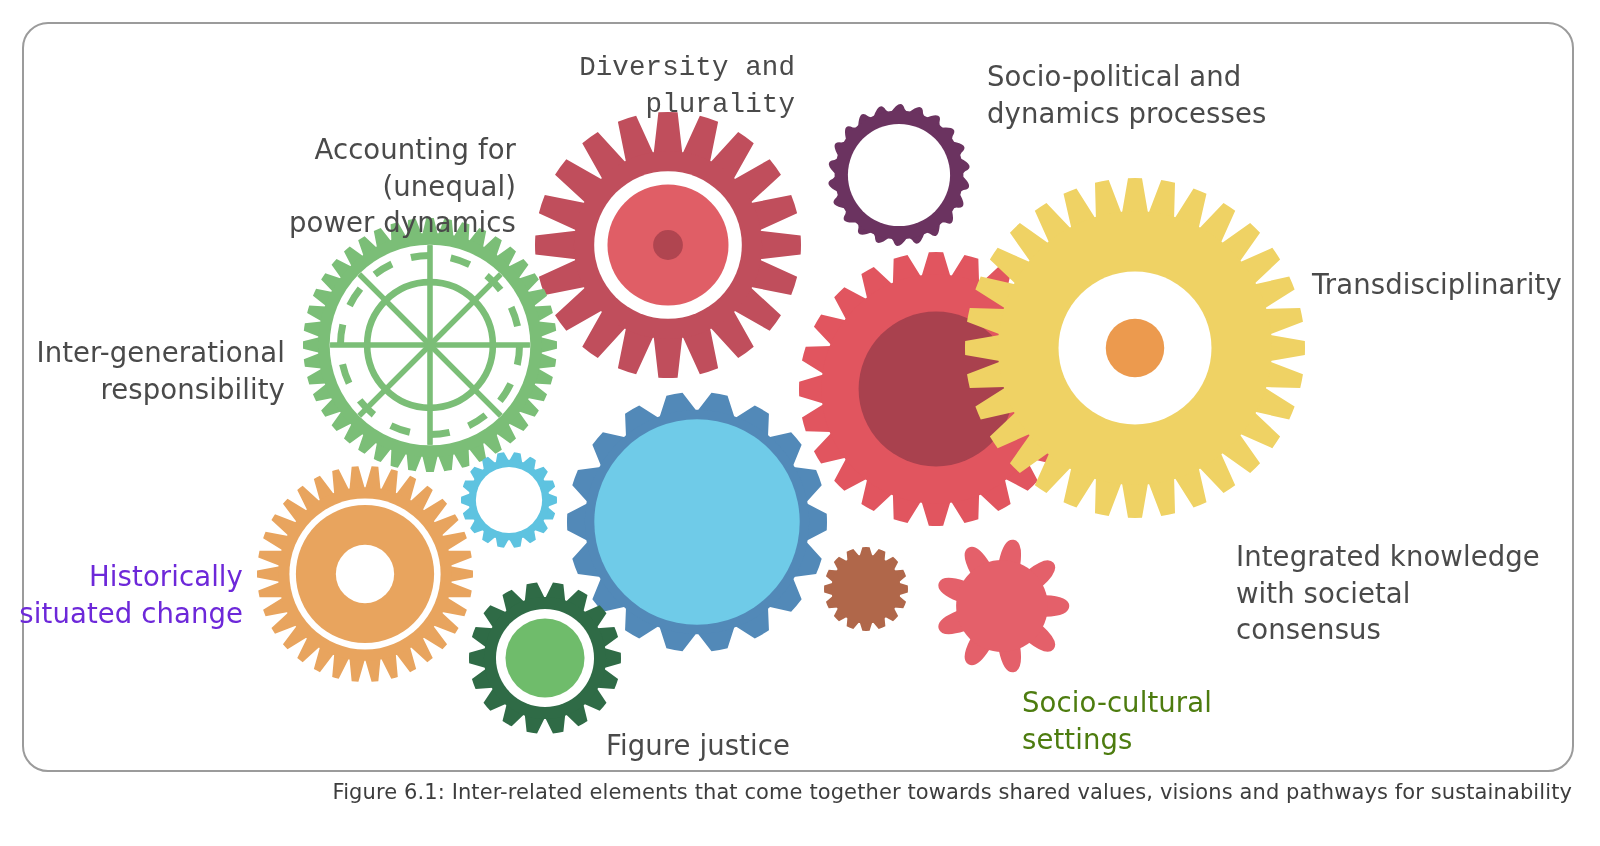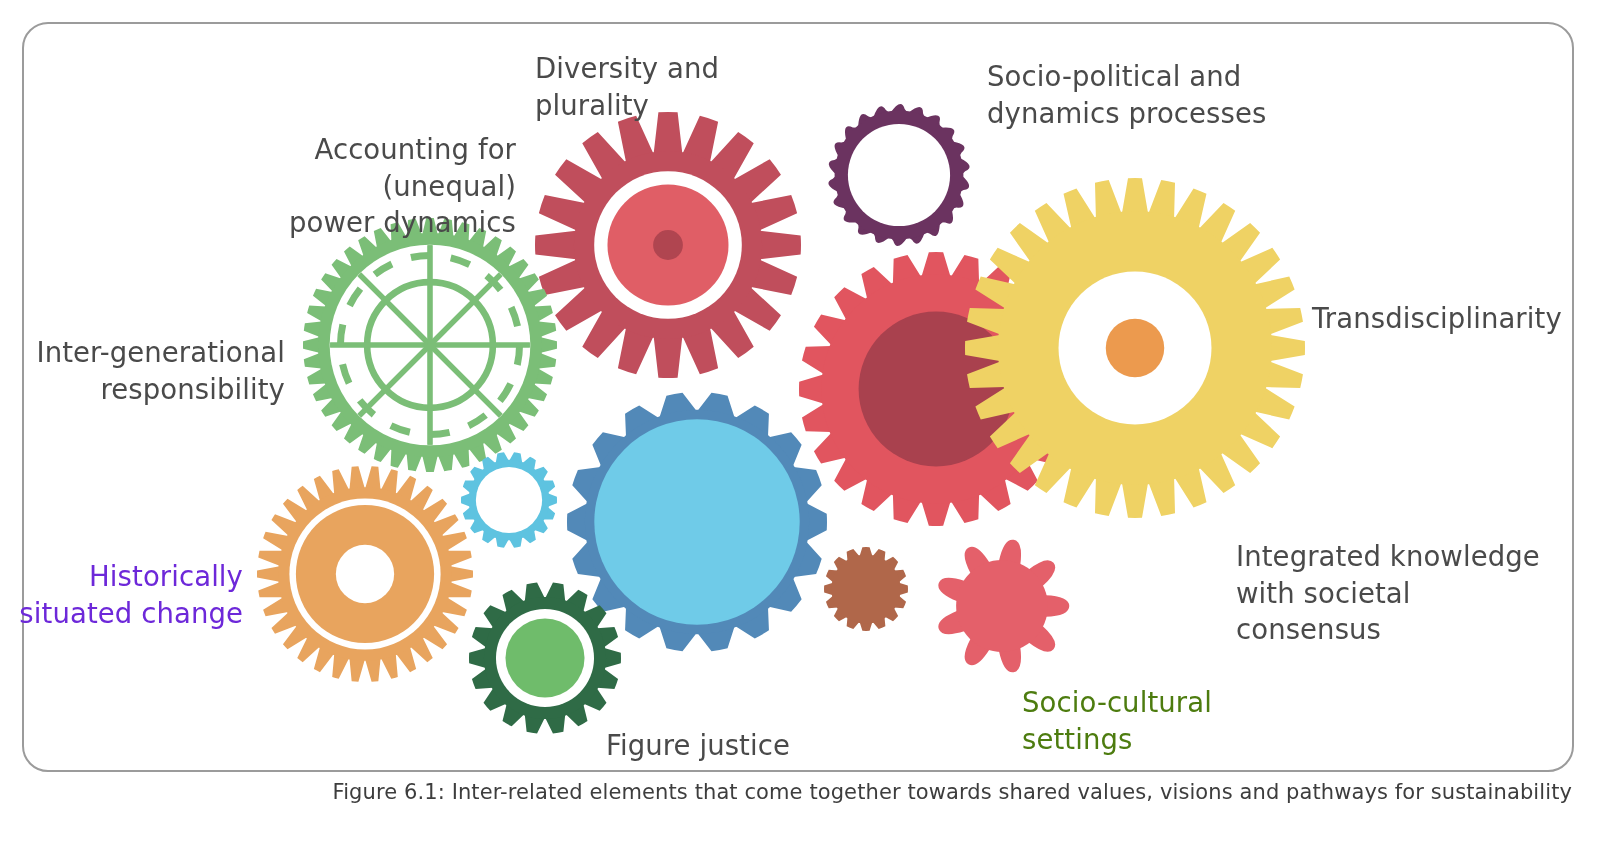--- a/index.html
+++ b/index.html
@@ -39,21 +39,21 @@
   .diagram-label {
     position: absolute;
     color: #4a4a4a;
     font-size: 27.5px;
     line-height: 1.33;
     white-space: pre-line;
     letter-spacing: 0.1px;
   }
   .lbl-left  { text-align: right; }
   .lbl-right { text-align: left; }
-  .lbl-center{ text-align: left; }
+  .lbl-center{ text-align: right; font-family: Liberation Mono, monospace; }
   #figure-caption {
     position: absolute;
     left: 0;
     top: 780px;
     width: 1600px;
     padding-right: 28px;
     box-sizing: border-box;
     text-align: right;
     color: #3d3d3d;
     font-size: 21px;
@@ -138,21 +138,21 @@
         <circle cx="1002" cy="606" r="45.88" fill="#E4606A"></circle>
       </g>
     </svg>
 
   <div id="label-layer">
       <div class="diagram-label lbl-center" style="left: 535px; top: 50px; width: 260px; color: rgb(74, 74, 74);">Diversity and plurality</div>
       <div class="diagram-label lbl-right" style="left: 987px; top: 58px; width: 300px; color: rgb(74, 74, 74);">Socio-political and
 dynamics processes</div>
       <div class="diagram-label lbl-left" style="left: 186px; top: 131px; width: 330px; color: rgb(74, 74, 74);">Accounting for (unequal)
 power dynamics</div>
-      <div class="diagram-label lbl-right" style="left: 1312px; top: 266px; width: 260px; color: rgb(74, 74, 74); margin-top: 34px;">Transdisciplinarity</div>
+      <div class="diagram-label lbl-right" style="left: 1312px; top: 266px; width: 260px; color: rgb(74, 74, 74);">Transdisciplinarity</div>
       <div class="diagram-label lbl-left" style="left: 20px; top: 334px; width: 265px; color: rgb(74, 74, 74);">Inter-generational
 responsibility</div>
       <div class="diagram-label lbl-right" style="left: 1236px; top: 538px; width: 320px; color: rgb(74, 74, 74);">Integrated knowledge
 with societal consensus</div>
       <div class="diagram-label lbl-left" style="left: 10px; top: 558px; width: 233px; color: #6d28d9;">Historically
 situated change</div>
       <div class="diagram-label lbl-right" style="left: 1022px; top: 684px; width: 300px; color: #4d7c0f;">Socio-cultural settings</div>
       <div class="diagram-label lbl-right" style="left: 606px; top: 727px; width: 220px; color: rgb(74, 74, 74);">Figure justice</div>
     </div>
 

